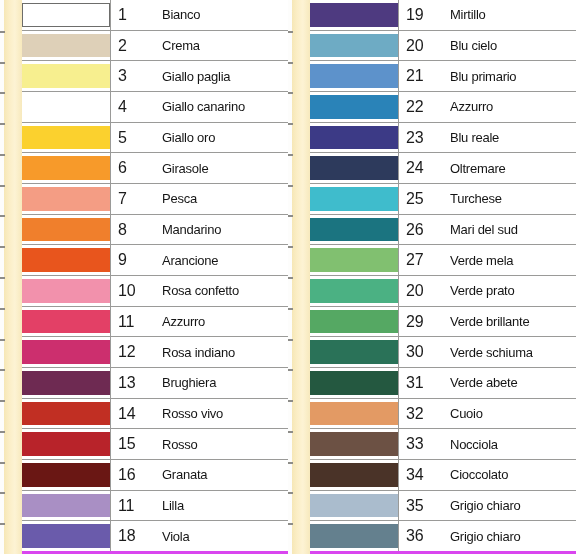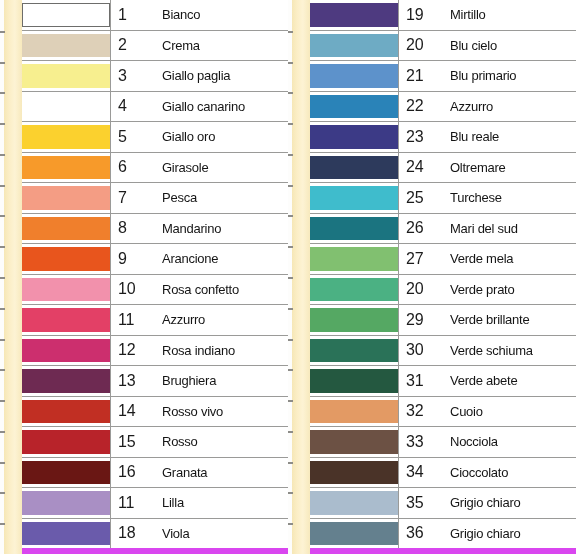--- a/index.html
+++ b/index.html
@@ -51,21 +51,21 @@
   }
   .row{
     position:relative;
     flex:1 1 0;
     display:flex;
     align-items:stretch;
     box-sizing:border-box;
     border-bottom:1px solid #9a9a98;
     background:#ffffff;
   }
-  .row:last-child{border-bottom:6px solid #d946ef;}
+  .row:last-child{border-bottom:3px solid #d946ef;}
 
   .swatch-cell{
     width:88px;
     flex:0 0 88px;
     display:flex;
     align-items:center;
     justify-content:center;
     box-sizing:border-box;
     padding:3px 0 3px 0;
   }

